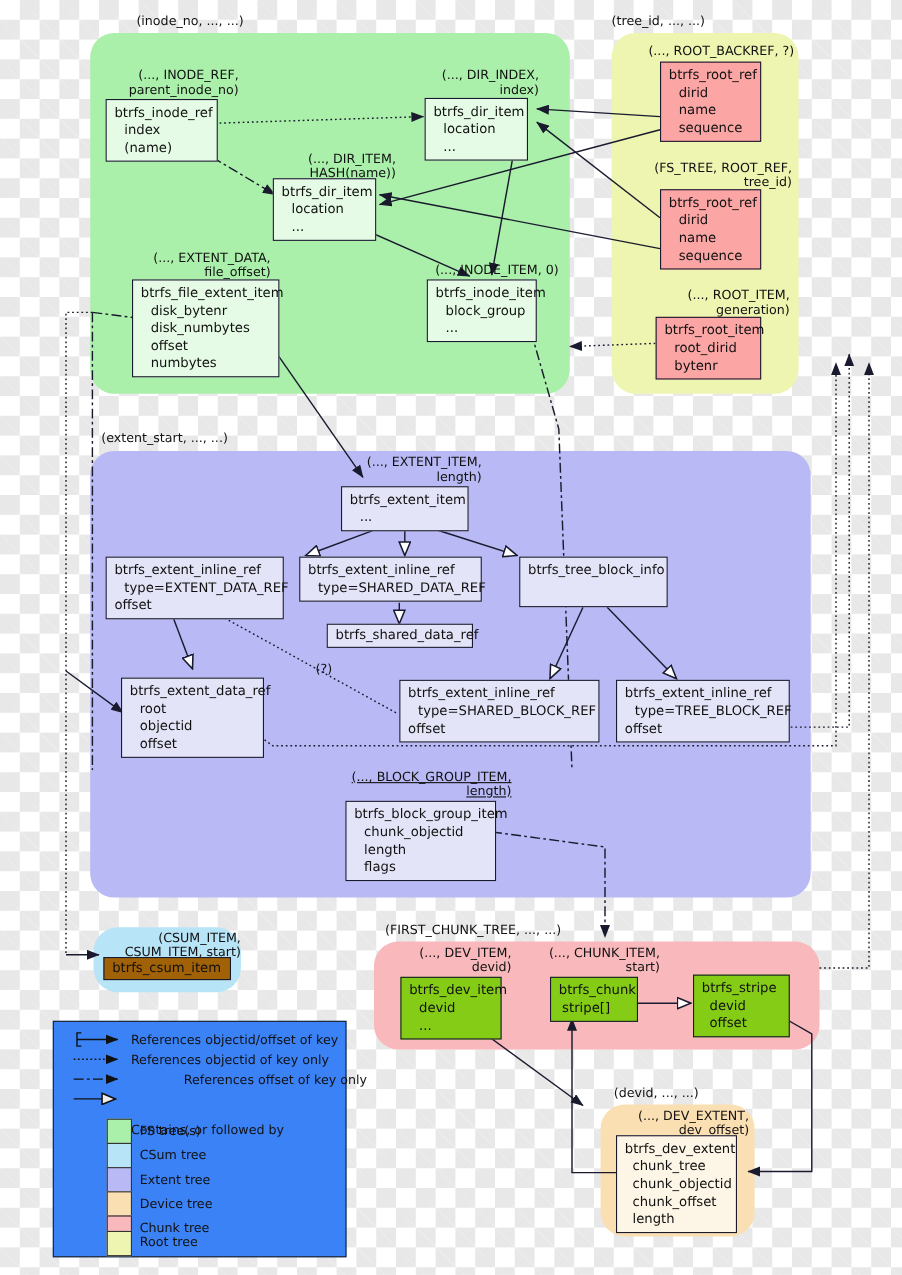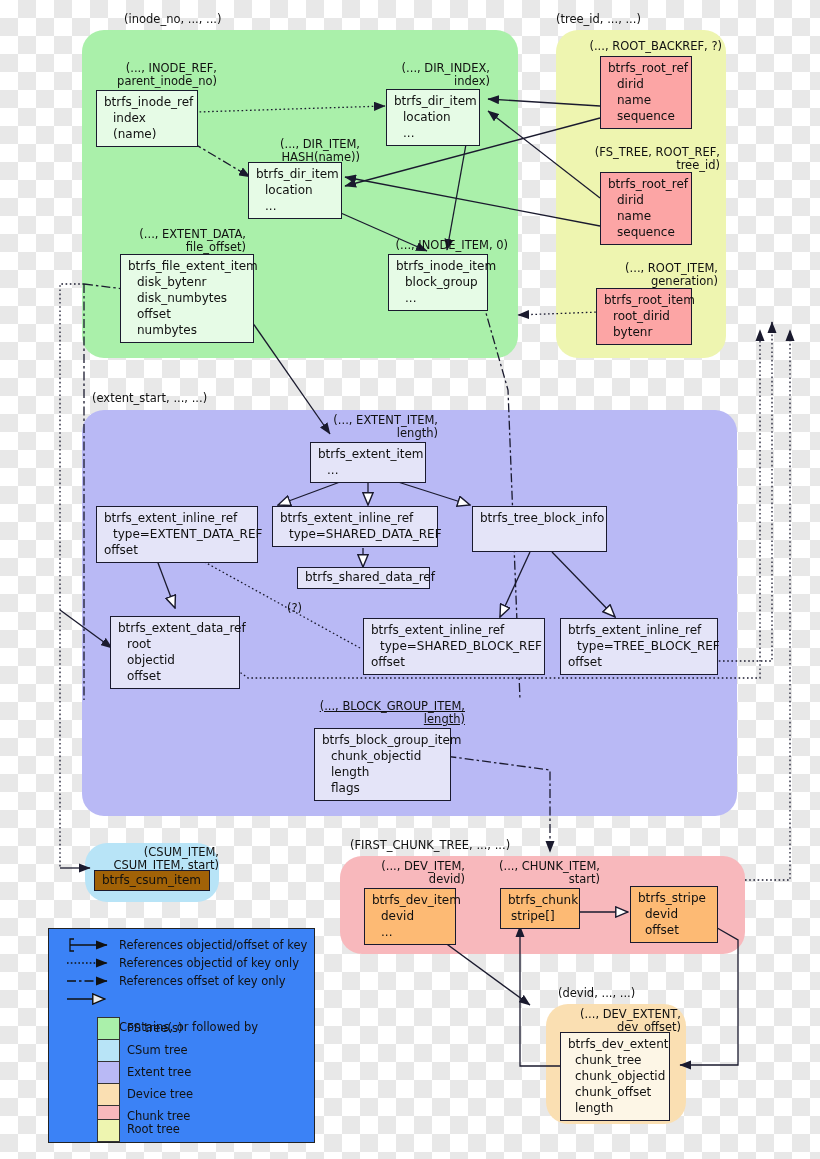--- a/index.html
+++ b/index.html
@@ -22,21 +22,21 @@
 
   .node{position:absolute;border:1.6px solid #1a1a2e;box-sizing:border-box;z-index:6;
         font-size:12px;color:#101010;padding:3px 0 4px 0;}
   .node .t{padding:1px 6px 1px 7px;white-space:nowrap;}
   .node .f{padding:1px 6px 1px 16px;white-space:nowrap;}
 
   .n-green{background:#e6fbe6;}
   .n-yellow{background:#fca5a5;}
   .n-purple{background:#e4e4f8;}
   .n-blue{background:#a16207;}
-  .n-pink{background:#fdba74;}
+  .n-pink{background:#84cc16;}
   .n-orange{background:#fdf6e6;}
 
   
   #legend{position:absolute;left:48px;top:928px;width:265px;height:213px;
           background:#3b82f6;border:1.6px solid #222;z-index:20;}
   .lg-text{position:absolute;left:70px;font-size:11.5px;color:#111;white-space:nowrap;}
   .sw{position:absolute;left:48px;width:21px;height:21px;border:1.4px solid #333;}
   .lg-sw-text{position:absolute;left:78px;font-size:11.5px;color:#111;white-space:nowrap;}
 </style>
 </head>
@@ -327,21 +327,21 @@
     <g stroke="#111" fill="none" stroke-width="1.3">
       <path d="M25,10 L21,10 L21,22 L25,22"></path>
       <path d="M21,16 L58,16" marker-end="url(#lar)"></path>
       <path d="M18,34 L58,34" stroke-dasharray="1.6 2.2" marker-end="url(#lar)"></path>
       <path d="M18,52 L58,52" stroke-dasharray="9 3 2.5 3" marker-end="url(#lar)"></path>
       <path d="M18,70 L56,70" marker-end="url(#lhol)"></path>
     </g>
   </svg>
   <div class="lg-text" style="top:9px;">References objectid/offset of key</div>
   <div class="lg-text" style="top:27px;">References objectid of key only</div>
-  <div class="lg-text" style="top:45px;">References offset of key only</div>
+  <div class="lg-text" style="top:45px;margin-left:48px;">References offset of key only</div>
   <div class="lg-text" style="top:63px;margin-top:28px;">Contains, or followed by</div>
 
   <div class="sw" style="top:88px;background:#aaf0aa;"></div>
   <div class="lg-sw-text" style="top:92px;">FS tree(s)</div>
   <div class="sw" style="top:110px;background:#b8e4f7;"></div>
   <div class="lg-sw-text" style="top:114px;">CSum tree</div>
   <div class="sw" style="top:132px;background:#b9b9f5;"></div>
   <div class="lg-sw-text" style="top:136px;">Extent tree</div>
   <div class="sw" style="top:154px;background:#fadfb2;"></div>
   <div class="lg-sw-text" style="top:158px;">Device tree</div>

